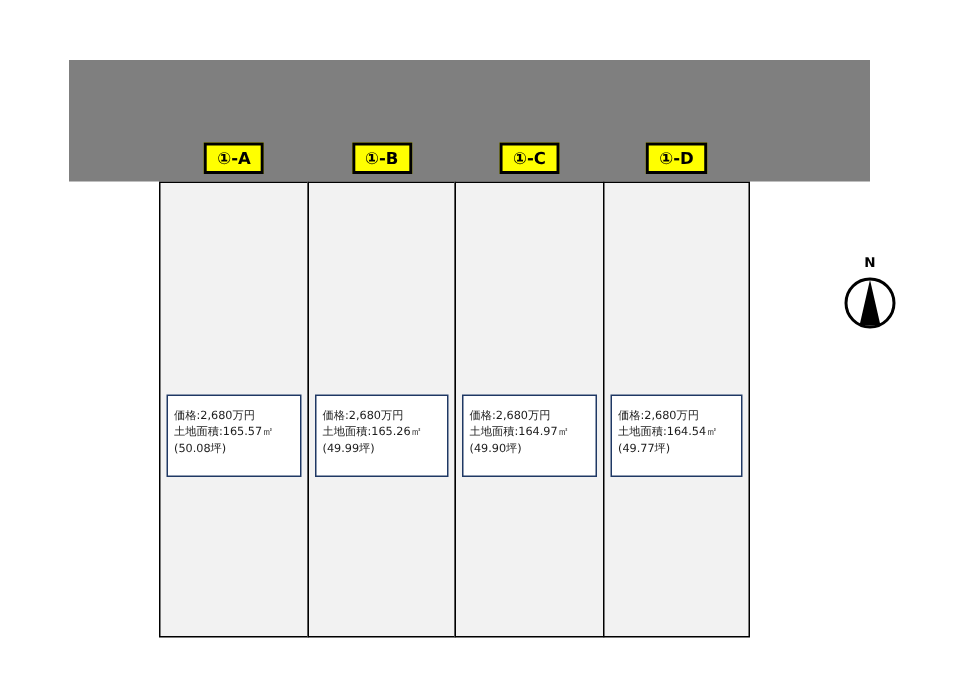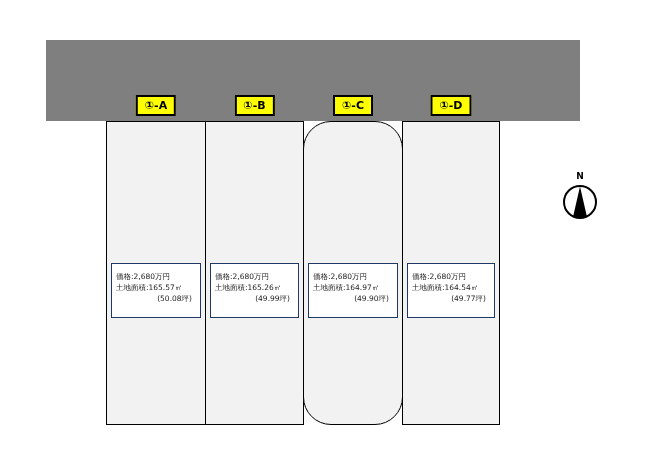--- a/index.html
+++ b/index.html
@@ -20,21 +20,21 @@
   .lot {
     position: absolute;
     top: 121px;
     height: 304px;
     background: #f2f2f2;
     border: 1px solid #000000;
     box-sizing: border-box;
   }
   .lot-a { left: 106px; width: 100px; }
   .lot-b { left: 205px; width: 99px; }
-  .lot-c { left: 303px; width: 100px; border-radius: 28px; }
+  .lot-c { left: 303px; width: 100px; }
   .lot-d { left: 402px; width: 98px; padding-left: 32px; }
   .lot-tag {
     position: absolute;
     top: -27px;
     left: 50%;
     transform: translateX(-50%);
     background: #ffff00;
     border: 2px solid #000000;
     color: #000000;
     font-size: 11px;
@@ -51,21 +51,21 @@
     background: #ffffff;
     border: 1px solid #1f3864;
     box-sizing: border-box;
     padding: 7px 3px 0 4px;
     color: #1c1c1c;
     font-size: 7.5px;
     line-height: 11px;
     white-space: nowrap;
     margin-top: 35px;
   }
-  .info-line-tsubo { text-align: right; padding-right: 5px; }
+  .info-line-tsubo { padding-right: 5px; }
   .compass {
     position: absolute;
     left: 558px; top: 171px;
     width: 44px;
     text-align: center;
   }
   .compass-n {
     font-size: 9px;
     font-weight: bold;
     color: #000000;

